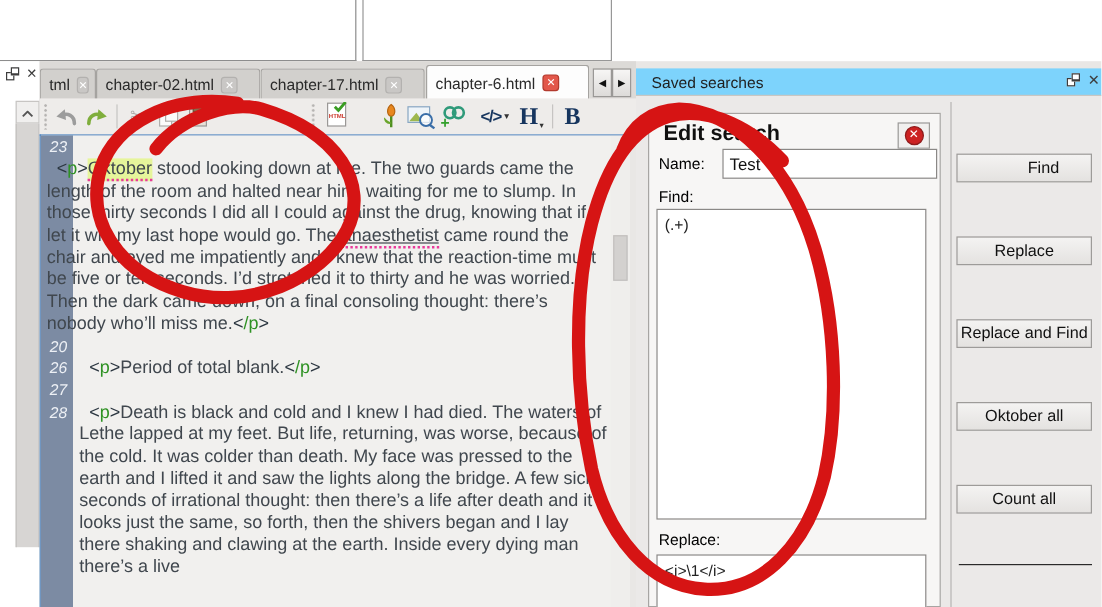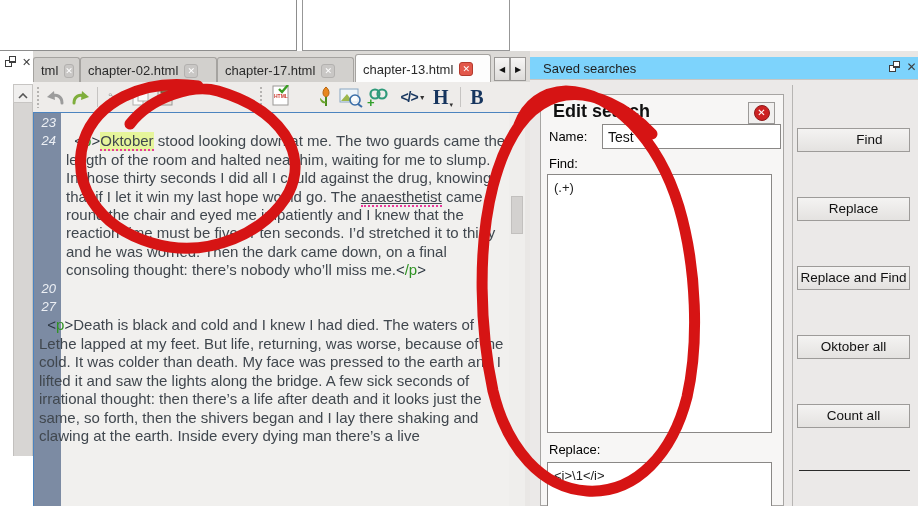--- a/index.html
+++ b/index.html
@@ -123,21 +123,21 @@
     </div>
     <div class="tab" style="left:47px; width:137px;">
       <span class="tab-label">chapter-02.html</span>
       <span class="tab-close">✕</span>
     </div>
     <div class="tab" style="left:184px; width:137px;">
       <span class="tab-label">chapter-17.html</span>
       <span class="tab-close">✕</span>
     </div>
     <div class="tab active" style="left:322px; width:136px;">
-      <span class="tab-label">chapter-13.html</span>
+      <span class="tab-label">chapter-6.html</span>
       <span class="tab-close red">✕</span>
     </div>
     <div class="tab-scroll" style="left:461px;">◀</div>
     <div class="tab-scroll" style="left:477px;">▶</div>
   </div>
 
   <div id="ss-header">
     <span id="ss-title">Saved searches</span>
     <span class="dock-btn" id="ss-float" style="position:absolute;">
       <span class="float-glyph"><span class="sq1"></span><span class="sq2"></span></span>
@@ -220,32 +220,36 @@
     <div id="tb-overflow">»</div>
   </div>
 
   <div id="editor">
     <div id="editor-lines">
         <div class="ed-row">
           <div class="ed-num">23</div>
           <div class="ed-content"></div>
         </div>
         <div class="ed-row">
-          <div class="ed-num">24</div>
           <div class="ed-content"><span class="tk-t">  </span><span class="tk-b">&lt;</span><span class="tk-g">p</span><span class="tk-b">&gt;</span><span class="tk-hl">Oktober</span><span class="tk-t"> stood looking down at me. The two guards came the length of the room and halted near him, waiting for me to slump. In those thirty seconds I did all I could against the drug, knowing that if I let it win my last hope would go. The </span><span class="tk-sp">anaesthetist</span><span class="tk-t"> came round the chair and eyed me impatiently and I knew that the reaction-time must be five or ten seconds. I’d stretched it to thirty and he was worried. Then the dark came down, on a final consoling thought: there’s nobody who’ll miss me.</span><span class="tk-b">&lt;</span><span class="tk-g">/p</span><span class="tk-b">&gt;</span></div>
         </div>
         <div class="ed-row">
           <div class="ed-num">20</div>
           <div class="ed-content"></div>
         </div>
         <div class="ed-row">
+          <div class="ed-num">26</div>
+          <div class="ed-content"><span class="tk-t">  </span><span class="tk-b">&lt;</span><span class="tk-g">p</span><span class="tk-b">&gt;</span><span class="tk-t">Period of total blank.</span><span class="tk-b">&lt;</span><span class="tk-g">/p</span><span class="tk-b">&gt;</span></div>
+        </div>
+        <div class="ed-row">
           <div class="ed-num">27</div>
           <div class="ed-content"></div>
         </div>
         <div class="ed-row">
+          <div class="ed-num">28</div>
           <div class="ed-content"><span class="tk-t">  </span><span class="tk-b">&lt;</span><span class="tk-g">p</span><span class="tk-b">&gt;</span><span class="tk-t">Death is black and cold and I knew I had died. The waters of Lethe lapped at my feet. But life, returning, was worse, because of the cold. It was colder than death. My face was pressed to the earth and I lifted it and saw the lights along the bridge. A few sick seconds of irrational thought: then there’s a life after death and it looks just the same, so forth, then the shivers began and I lay there shaking and clawing at the earth. Inside every dying man there’s a live</span></div>
         </div>
       </div>
     <div id="ed-scrollbar">
       <div id="ed-thumb"></div>
     </div>
   </div>
   <div id="splitter-line"></div>
 
   <div id="right-dock">

